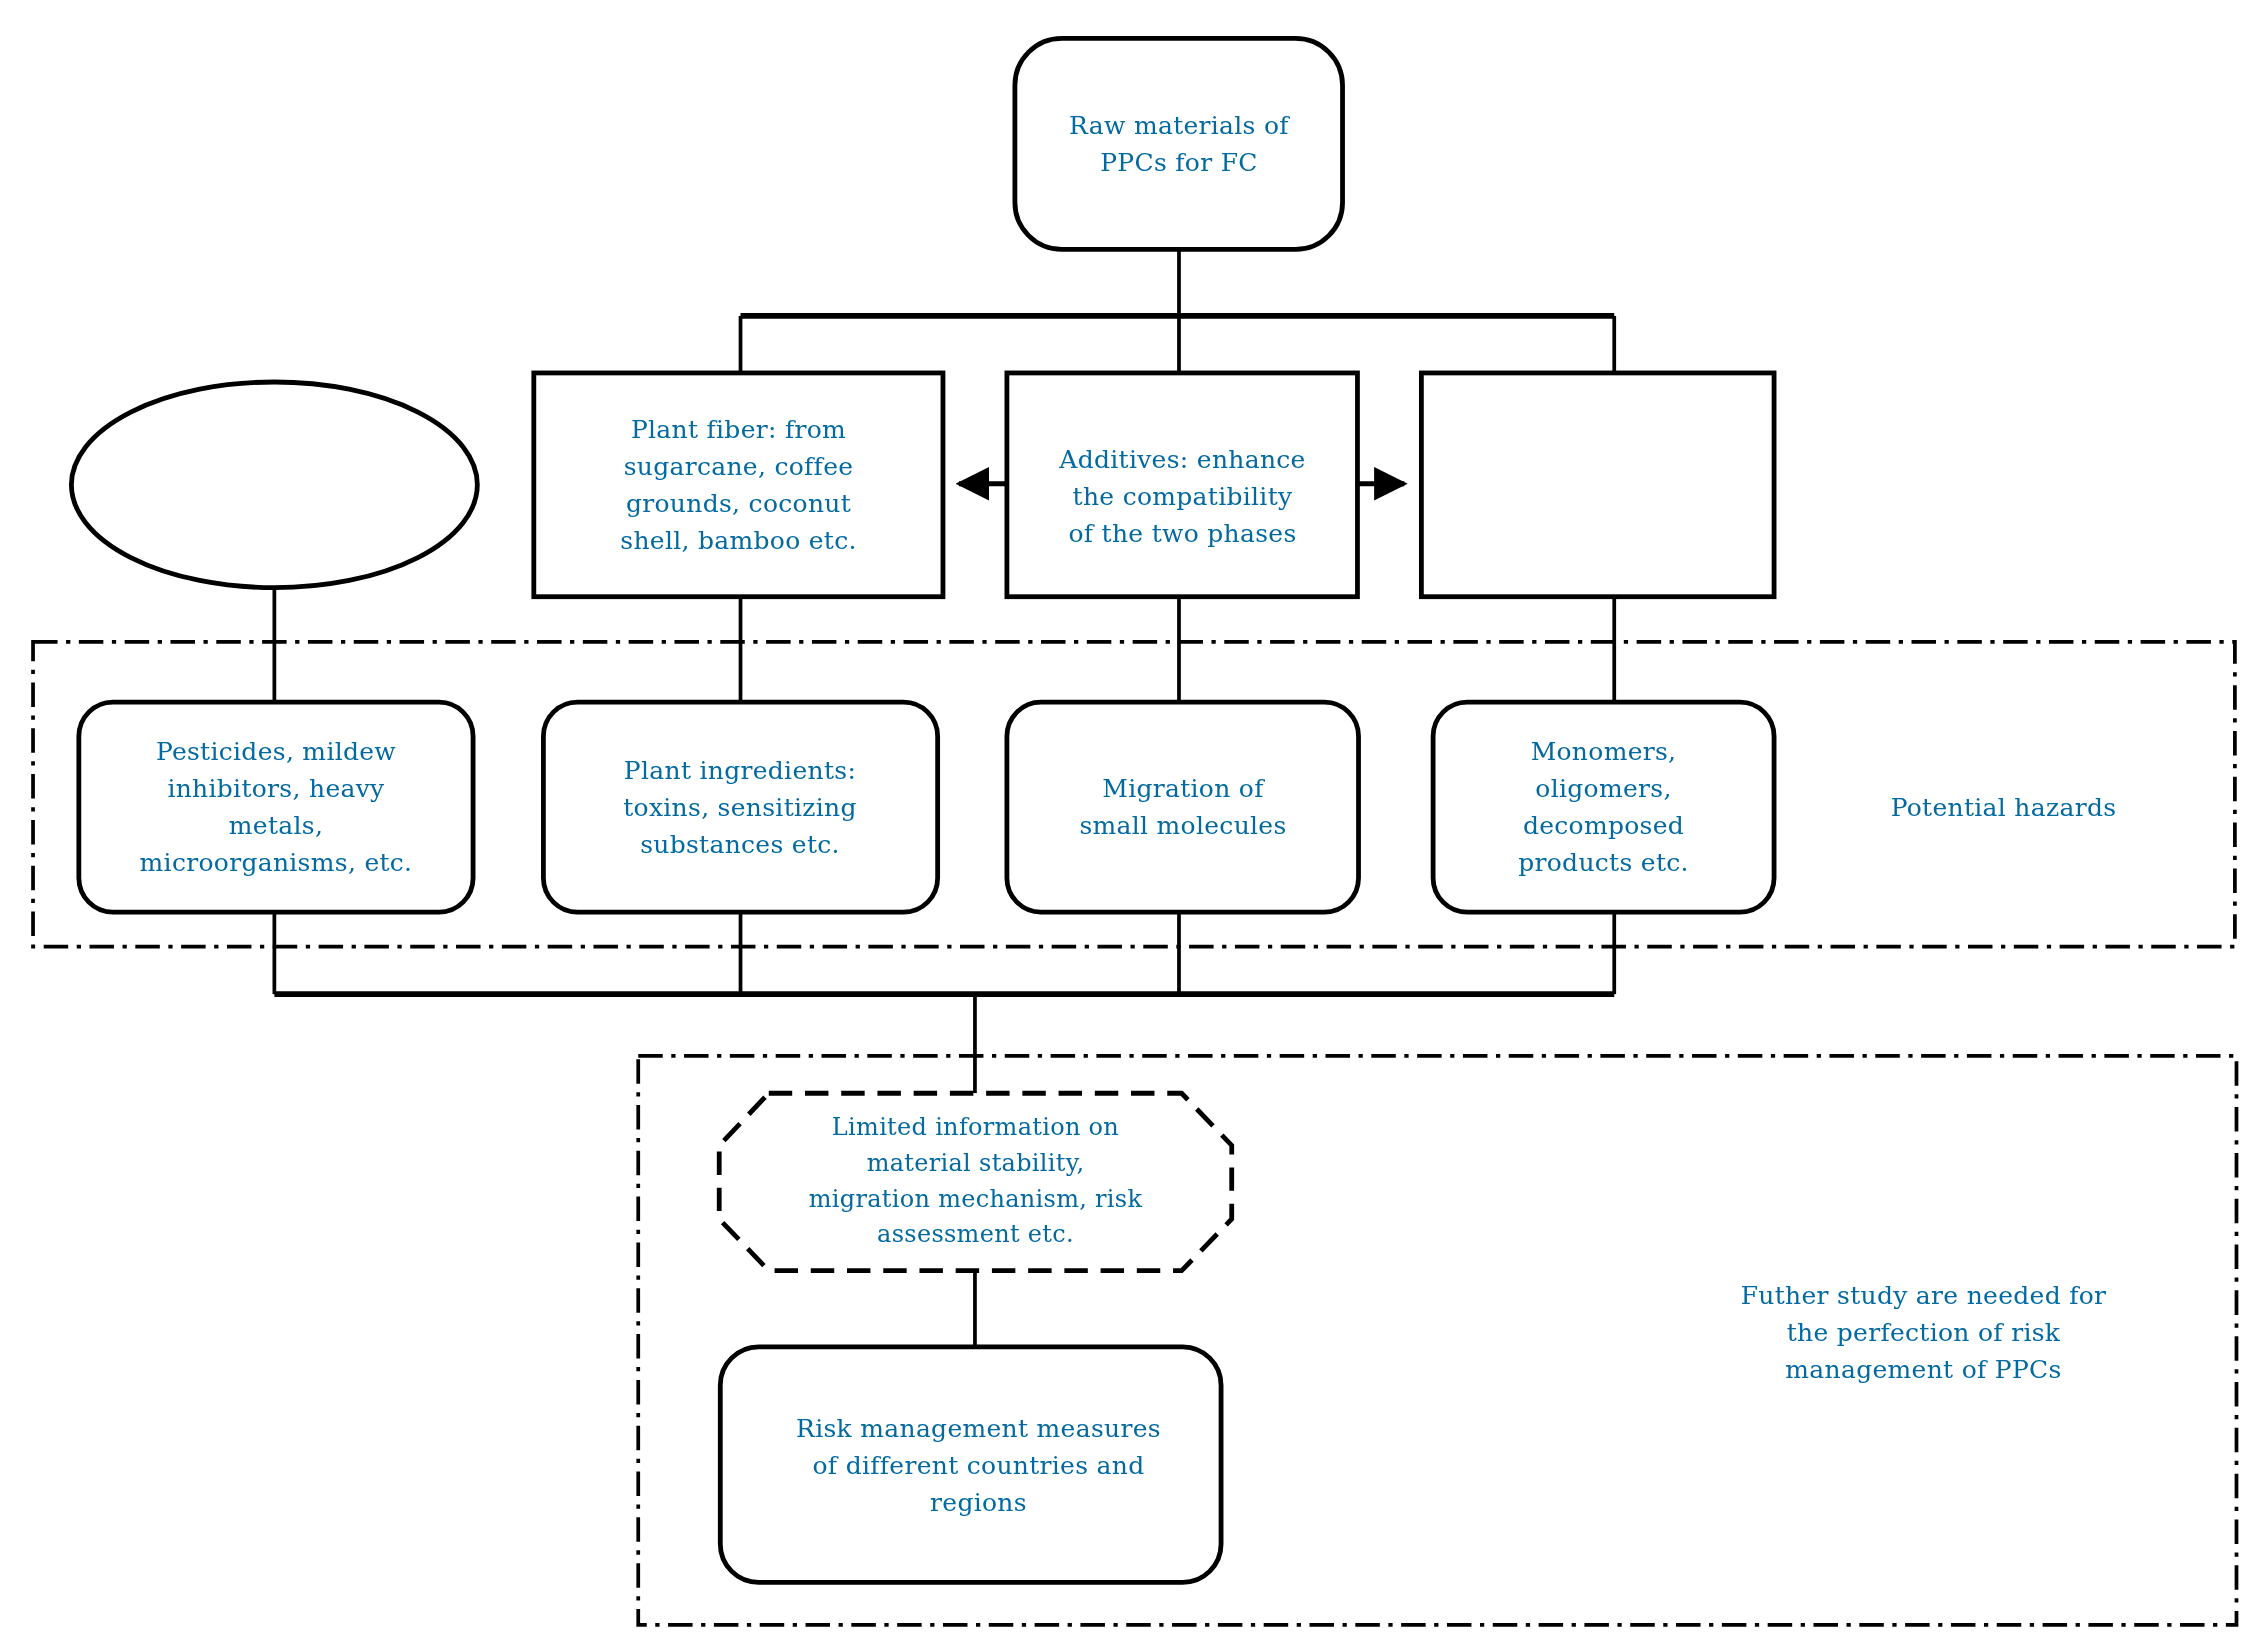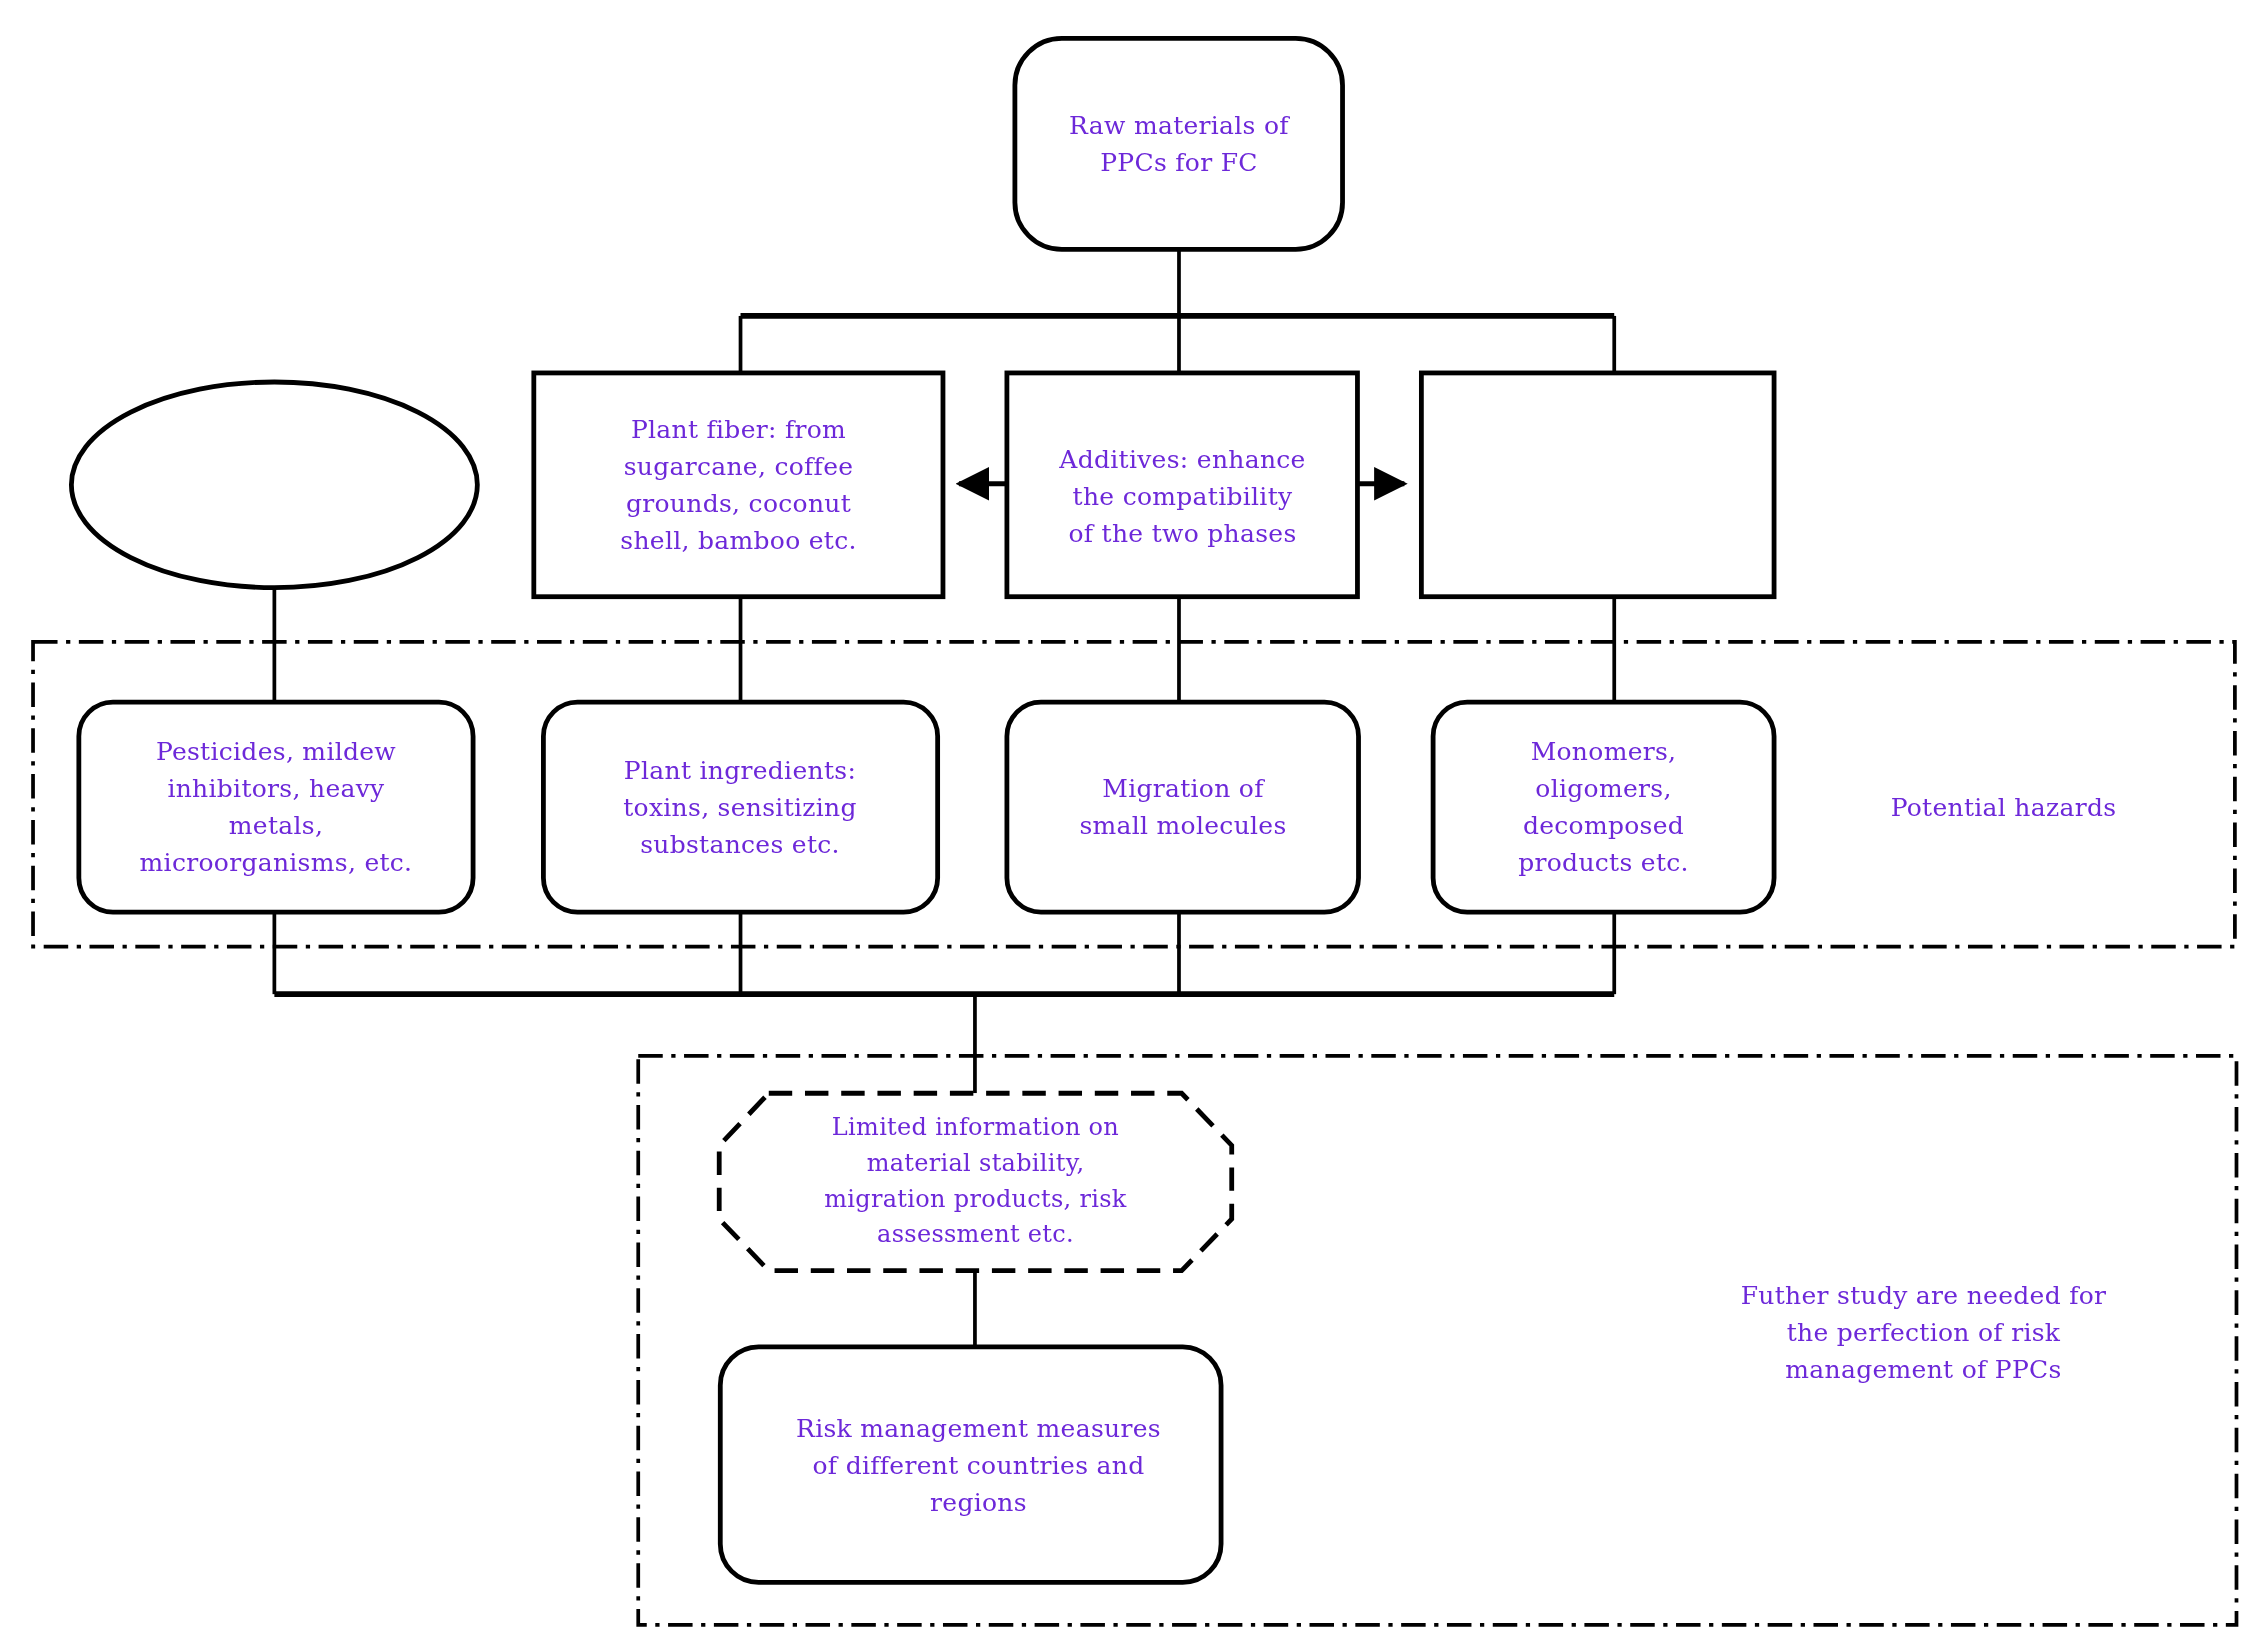--- a/index.html
+++ b/index.html
@@ -1,20 +1,20 @@
 <!DOCTYPE html>
 <html style="font-size:8.5px"><head>
 <meta charset="utf-8">
 <style>
   html,body{margin:0;padding:0;background:#ffffff;}
   #stage{position:relative;width:2261px;height:1642px;background:#fff;
          font-family:"DejaVu Serif", serif;}
   svg.layer{position:absolute;left:0;top:0;width:2261px;height:1642px;overflow:visible;}
   .nodetext{position:absolute;display:flex;align-items:center;justify-content:center;
-            text-align:center;line-height:1.48;color:#6d28d9;
+            text-align:center;line-height:1.48;color:#0369a1;
             font-family:"DejaVu Serif", serif;letter-spacing:0.3px;
             white-space:pre-line;pointer-events:none;}
   .fs-big{font-size:25px;}
   .fs-mid{font-size:24px;}
 </style>
 </head>
 <body>
 
 <div id="stage">
 
@@ -112,21 +112,21 @@
 
   <div class="nodetext fs-big" style="left:1433px;top:702px;width:341px;height:210px;">Monomers,
 oligomers,
 decomposed
 products etc.</div>
 
   <div class="nodetext fs-big" style="left:1801px;top:746px;width:405px;height:123px;">Potential hazards</div>
 
   <div class="nodetext fs-mid" style="left:719px;top:1093px;width:513px;height:177px;">Limited information on
 material stability,
-migration products, risk
+migration mechanism, risk
 assessment etc.</div>
 
   <div class="nodetext fs-big" style="left:728px;top:1347px;width:501px;height:236px;">Risk management measures
 of different countries and
 regions</div>
 
   <div class="nodetext fs-big" style="left:1652px;top:1263px;width:543px;height:139px;">Futher study are needed for
 the perfection of risk
 management of PPCs</div>
 

